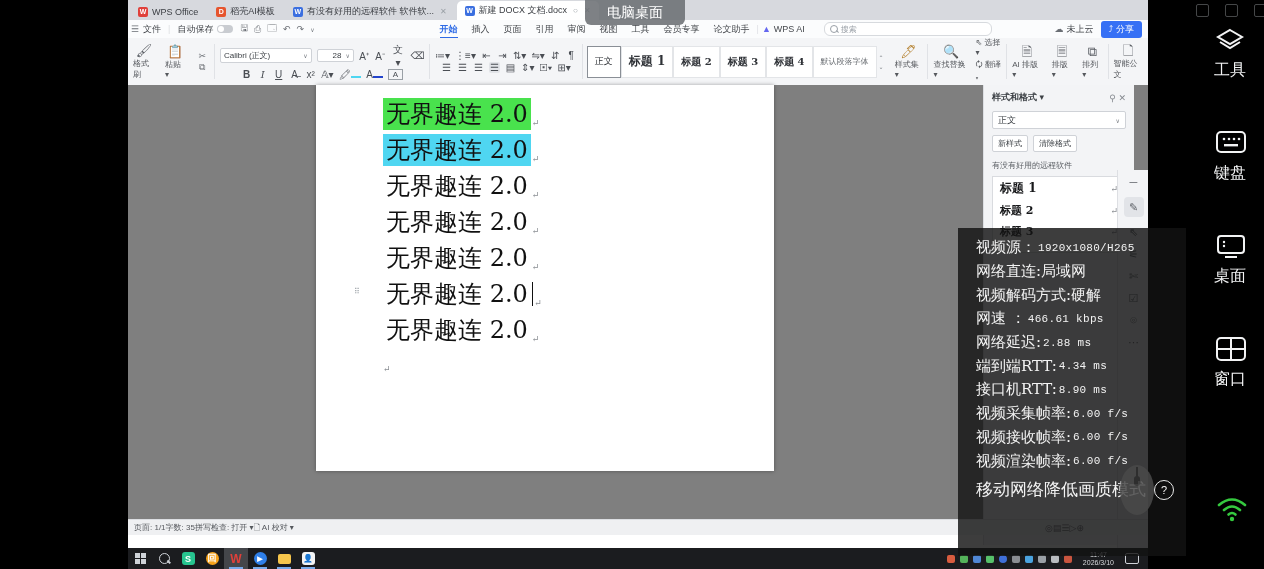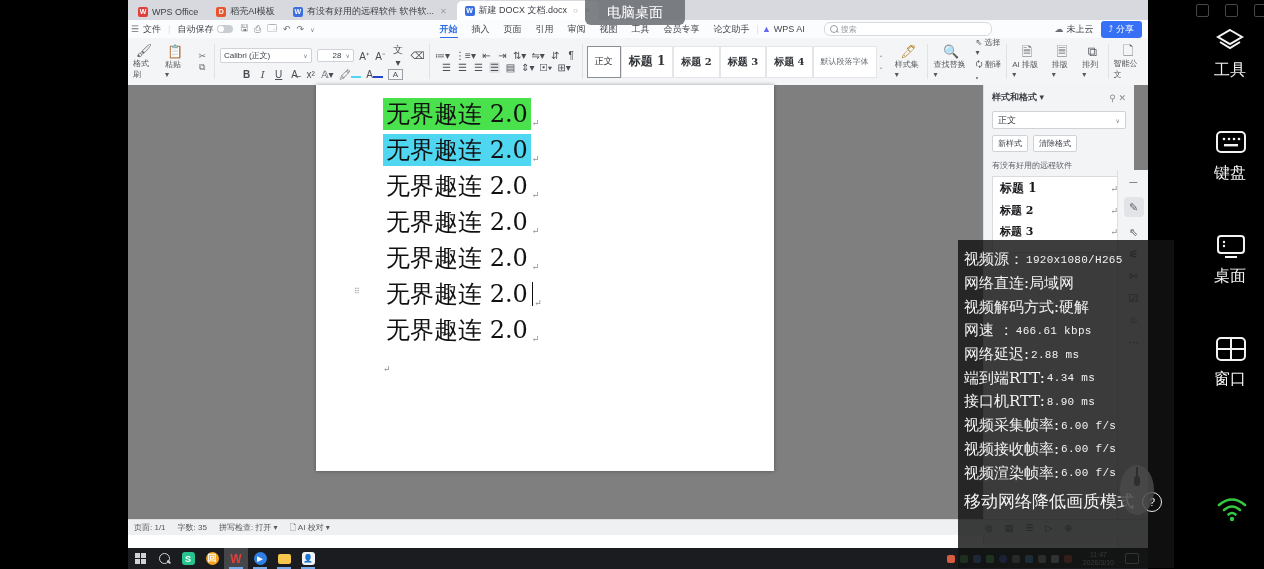--- a/index.html
+++ b/index.html
@@ -67,43 +67,43 @@
   .plist{background:#fff;border:1px solid #d9dbdf;margin-top:5px;height:75px;overflow:hidden}
   .pitem{display:flex;justify-content:space-between;align-items:center;padding:3px 7px;
          font-family:"DejaVu Serif",serif;font-weight:bold;color:#17181a}
   .pitem .ret{color:#8b8f94;font-weight:normal;font-size:9px}
   
   #strip{left:989px;top:85px;width:31px;height:448px;background:#f3f4f6;border-left:1px solid #dddfe3;
          display:flex;flex-direction:column;align-items:center;gap:9px;padding-top:6px;color:#63676d;font-size:11px}
   .stripsel{background:#e2e4e8;border-radius:4px;width:20px;height:20px;display:flex;align-items:center;justify-content:center}
   
   #statusbar{left:0;top:519px;width:1020px;height:15px;background:#eff0f2;border-top:1px solid #dcdee2;
-             display:flex;align-items:center;font-size:8px;color:#54575c;padding:0 6px;gap:12px}
+             display:flex;align-items:center;font-size:8px;color:#54575c;padding:0 6px;}
   .sico{color:#6d7177;font-size:9px}
   
   #taskbar{left:128px;top:548px;width:1020px;height:21px;background:#1b1c1f;display:flex;align-items:center}
   .tbico{width:24px;height:21px;display:flex;align-items:center;justify-content:center;position:relative}
   .runline{position:absolute;bottom:0;left:5px;right:5px;height:2px;background:#76a9ea}
   .winlogo{width:11px;height:11px;display:grid;grid-template-columns:5px 5px;grid-template-rows:5px 5px;gap:1px}
   .winlogo div{background:#cfd3d8}
   .tsearch{width:9px;height:9px;border:1.5px solid #cfd3d8;border-radius:50%;position:relative}
   .tsearch::after{content:"";position:absolute;left:7px;top:7px;width:4px;height:1.5px;background:#cfd3d8;transform:rotate(45deg)}
   .appsq{width:13px;height:13px;border-radius:3px;display:flex;align-items:center;justify-content:center;
          color:#fff;font-size:9px;font-weight:bold}
   .trayico{width:8px;height:8px;border-radius:2px}
   #traydate{color:#d8dadd;font-size:7px;line-height:8px;text-align:center;margin:0 6px}
   .kbico{width:12px;height:9px;border:1px solid #cfd3d8;border-radius:2px}
   
   #desklabel{left:585px;top:0;width:100px;height:25px;background:rgba(108,112,116,.88);color:#fff;
              border-radius:0 0 6px 6px;display:flex;align-items:center;justify-content:center;font-size:14px;z-index:40}
   #sidebar{left:1196px;top:28px;width:68px;display:flex;flex-direction:column;gap:50px;z-index:30}
   .sbitem{display:flex;flex-direction:column;align-items:center;gap:6px;color:#f2f3f4;font-size:16px}
   .sbicon{width:28px;height:26px;position:relative}
-  #stats{left:958px;top:240px;width:210px;height:320px;background:rgba(18,18,18,.82);z-index:20;
-         color:#f3f3f3;font-family:"DejaVu Serif",serif;font-size:15px;padding:8px 0 0 6px}
+  #stats{left:958px;top:228px;width:210px;height:320px;background:rgba(18,18,18,.82);z-index:20;
+         color:#f3f3f3;font-family:"DejaVu Serif",serif;font-size:15px;padding:8px 0 0 18px}
   .srow{height:23.7px;display:flex;align-items:center;white-space:nowrap}
   .srow .val{font-family:Liberation Mono, monospace;font-size:11px;margin-left:2px;letter-spacing:.3px}
   #quality{height:30px;display:flex;align-items:center;font-size:17px;margin-top:2px;gap:8px}
   .helpcirc{width:18px;height:18px;border:1.6px solid #e9eaea;border-radius:50%;display:flex;align-items:center;
             justify-content:center;font-size:11px;font-family:"Liberation Sans",sans-serif}
   #mouseghost{left:1114px;top:462px;z-index:25;opacity:.85}
   #wifi{left:1216px;top:496px;z-index:30}
   #remote-top-icons{left:1196px;top:4px;display:flex;gap:16px;z-index:30;opacity:.45}
   .rtico{width:11px;height:11px;border:1px solid #9a9da1;border-radius:2px}
   .dim{color:#85898f}

